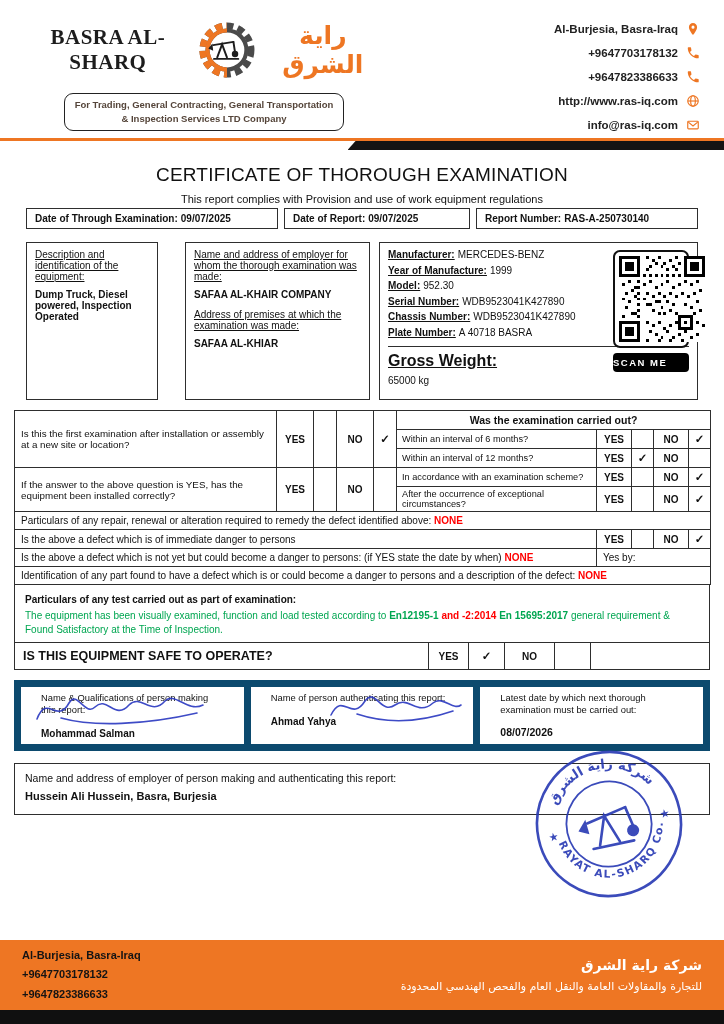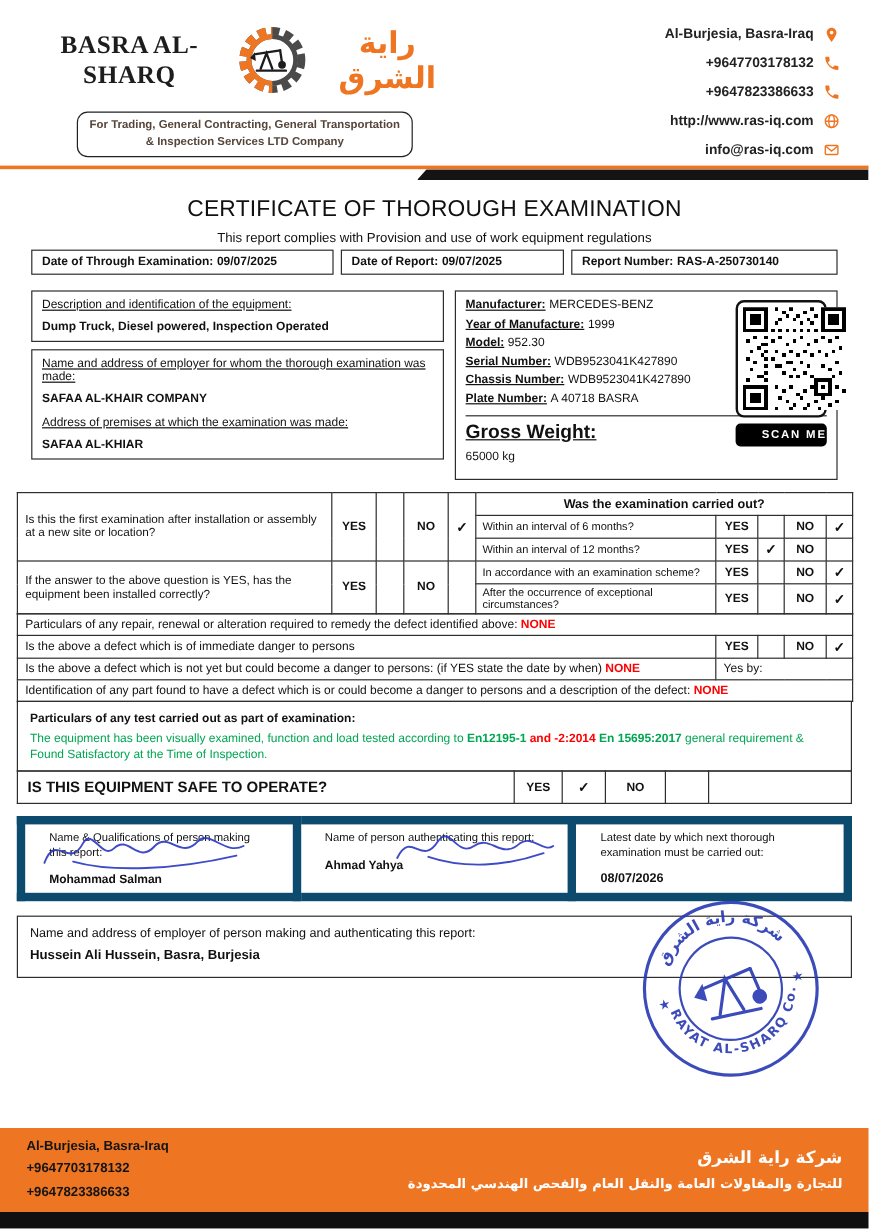--- a/index.html
+++ b/index.html
@@ -29,32 +29,32 @@
   .cert-page{text-align:right;font-size:9px;font-weight:bold;padding:0 26px;margin-top:13px}
 
   
   .dates{display:flex;gap:6px;padding:0 26px;margin-top:3px}
   .dcell{border:1px solid #2e2e2e;padding:4px 8px;font-size:10px;font-weight:bold;white-space:nowrap}
   .dcell .v{font-weight:bold;margin-left:3px}
   .dates .d1{width:252px}.dates .d2{width:186px}.dates .d3{flex:1}
 
   
   .equip{display:flex;gap:9px;margin:13px 26px 0}
-  .equip-left{width:344px;display:flex;flex-direction:column;gap:6px}
+  .equip-left{width:344px;display:flex;gap:27px}
   .box{border:1px solid #2e2e2e;padding:6px 8px}
   .ulabel{text-decoration:underline;font-size:10px}
   .bval{font-weight:bold;font-size:10px;margin-top:7px}
   .mt{margin-top:9px}
   .equip-right{flex:1;border:1px solid #2e2e2e;padding:6px 8px;position:relative;min-height:158px}
   .frow{font-size:10px;margin-bottom:4.5px;max-width:196px}
   .flabel{font-weight:bold;text-decoration:underline}
   .fval{margin-left:3px}
   .gross{border-top:1px solid #2e2e2e;margin-top:8px;padding-top:5px}
   .gross .gv{font-size:10px;margin-top:5px}
-  .qr-wrap{position:absolute;top:7px;right:8px;width:76px;text-align:right}
+  .qr-wrap{position:absolute;top:7px;right:8px;width:76px;text-align:left}
   .qr-frame{border:2px solid #111;border-radius:7px;padding:4px;background:#fff}
   .qr-frame svg{display:block;width:86px;height:86px}
   .scanme{margin-top:5px;background:#000;color:#fff;border-radius:4px;font-size:9.5px;font-weight:bold;letter-spacing:1.5px;padding:4px 0}
 
   
   table.xt{border-collapse:collapse;table-layout:fixed;width:696px;margin:10px 14px 0}
   table.xt + table.xt, table.xt + .testbox, .testbox + table.xt{margin-top:-1px}
   table.xt td{border:1px solid #2e2e2e;padding:3px 6px;vertical-align:middle}
   .q{font-size:9.8px}
   .sq{font-size:9.2px;padding:2px 5px !important}
@@ -86,21 +86,21 @@
   .empbox .ev{font-weight:bold;font-size:11px;margin-top:6px}
   .stamp{position:absolute;right:24px;top:-16px;width:152px;height:152px;transform:rotate(-12deg);opacity:.92}
 
   
   .footer{position:absolute;left:0;right:0;bottom:0}
   .f-orange{background:#ee7623;height:70px;display:flex;justify-content:space-between;align-items:center;padding:0 22px}
   .f-black{background:#101010;height:14px}
   .f-left{font-size:11px;font-weight:bold;color:#141414;line-height:1.75}
   .f-right{text-align:right;color:#fff;font-family:"DejaVu Sans",sans-serif;direction:rtl}
   .f-right .l1{font-size:14px;font-weight:bold}
-  .f-right .l2{font-size:11px;font-weight:bold;margin-top:7px}
+  .f-right .l2{font-size:11px;font-weight:normal;margin-top:7px}
 </style>
 </head>
 <body>
 
 <div class="page">
 
   <div class="header">
     <div class="logo-side">
       <div class="logo-row">
         <span class="company-en">BASRA AL-SHARQ</span>

